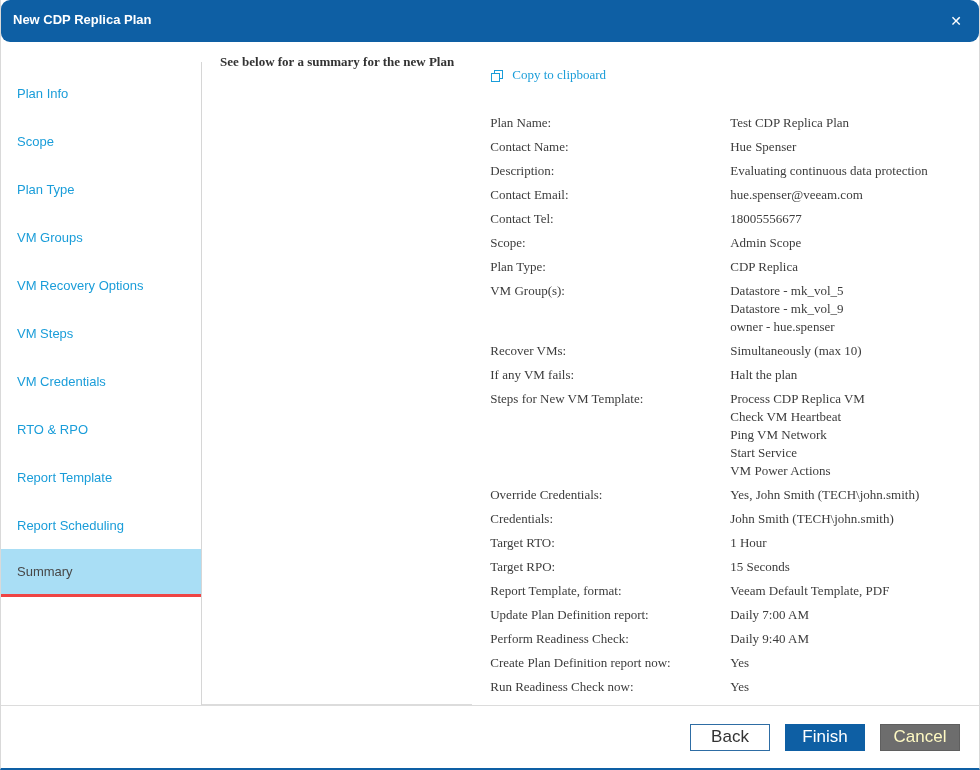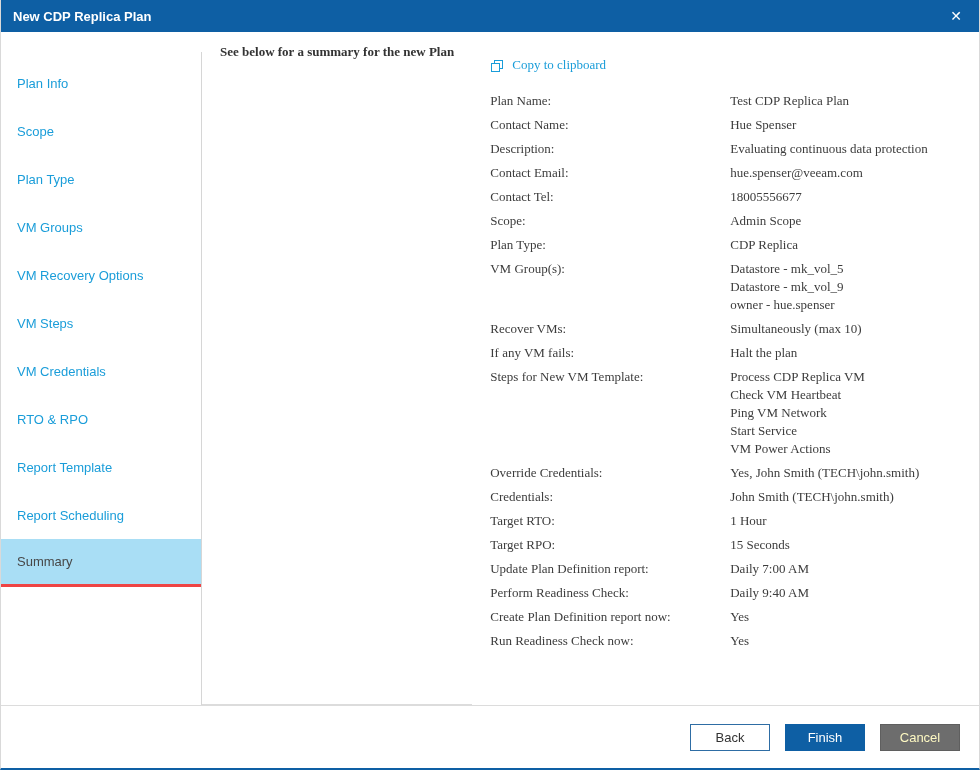--- a/index.html
+++ b/index.html
@@ -20,21 +20,21 @@
   }
   .window{
     width:980px;height:770px;display:flex;flex-direction:column;
     background:#fff;
     border-left:1px solid #d9d9d9;border-right:1px solid #d9d9d9;
     border-bottom:2px solid var(--header-bg);
   }
   
   .titlebar{
     flex:0 0 32px;background:var(--header-bg);color:#fff;
-    display:flex;align-items:center;padding:4px 12px;
+    display:flex;padding:12px 12px;border-radius:9px;
   }
   .titlebar .title{flex:1;font-weight:bold;font-size:13px;}
   .close{cursor:pointer;font-size:14px;line-height:1;padding:2px 5px;}
   
   .body-area{flex:1;display:flex;min-height:0;}
   .sidebar{
     flex:0 0 201px;width:201px;border-right:1px solid #d6d6d6;
     padding-top:7px;overflow:hidden;margin-top:20px;
   }
   .nav-item{
@@ -50,32 +50,32 @@
     flex:0 0 auto;padding:12px 18px 11px 18px;font-weight:bold;
     border-bottom:1px solid var(--border);color:#333;
   }
   .content-scroll{flex:1;padding:14px 18px 0 18px;overflow:hidden;}
   .copy-link{
     display:inline-flex;align-items:flex-end;gap:8px;
     color:var(--accent);cursor:pointer;text-decoration:none;
     margin:11px 0 19px 0;
   }
   .copy-link svg{display:block;}
-  .summary-table{margin-top:0;}
+  .summary-table{margin-top:12px;}
   .summary-row{display:flex;line-height:18px;margin-bottom:6px;}
   .row-label{flex:0 0 240px;width:240px;padding-right:10px;}
   .row-values{flex:1;}
   
   .footer{
     flex:0 0 63px;border-top:1px solid var(--border);
     display:flex;align-items:center;justify-content:flex-end;
     gap:15px;padding:0 19px;
   }
   .btn{
-    width:80px;height:27px;font-size:13px;cursor:pointer;
+    width:80px;height:27px;font-size:17px;cursor:pointer;
     font-family:"Liberation Sans","DejaVu Sans",sans-serif;
   }
   .btn.back{background:#fff;border:1px solid #2e6da4;color:#333;}
   .btn.finish{background:var(--finish-bg);border:1px solid var(--finish-bg);color:#fff;}
   .btn.cancel{background:var(--cancel-bg);border:1px solid #5f5f5f;color:#fef9c3;}
 </style>
 </head>
 <body>
 
 <div class="window">
@@ -204,20 +204,26 @@
                 <div>1 Hour</div>
               </div>
             </div>
             <div class="summary-row">
               <div class="row-label">Target RPO:</div>
               <div class="row-values">
                 <div>15 Seconds</div>
               </div>
             </div>
             <div class="summary-row">
+              <div class="row-label">Report Template, format:</div>
+              <div class="row-values">
+                <div>Veeam Default Template, PDF</div>
+              </div>
+            </div>
+            <div class="summary-row">
               <div class="row-label">Update Plan Definition report:</div>
               <div class="row-values">
                 <div>Daily 7:00 AM</div>
               </div>
             </div>
             <div class="summary-row">
               <div class="row-label">Perform Readiness Check:</div>
               <div class="row-values">
                 <div>Daily 9:40 AM</div>
               </div>

